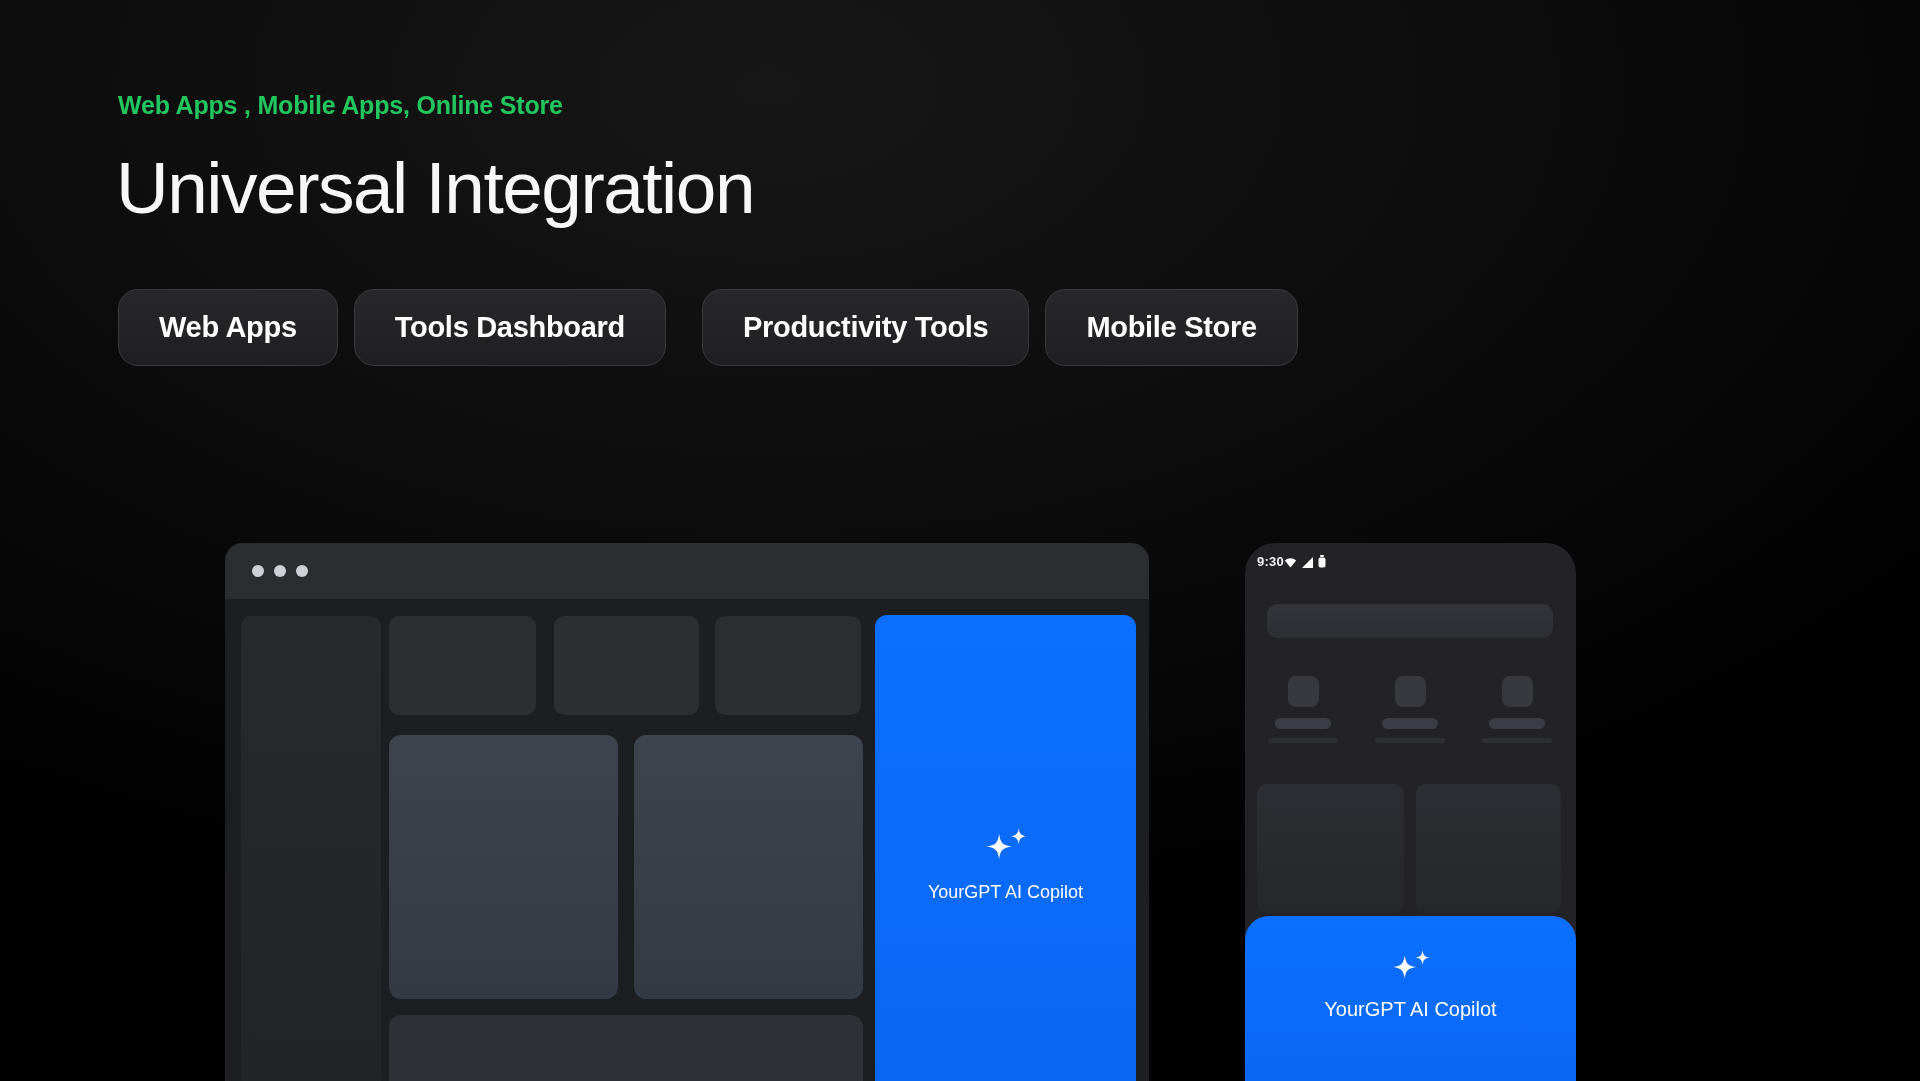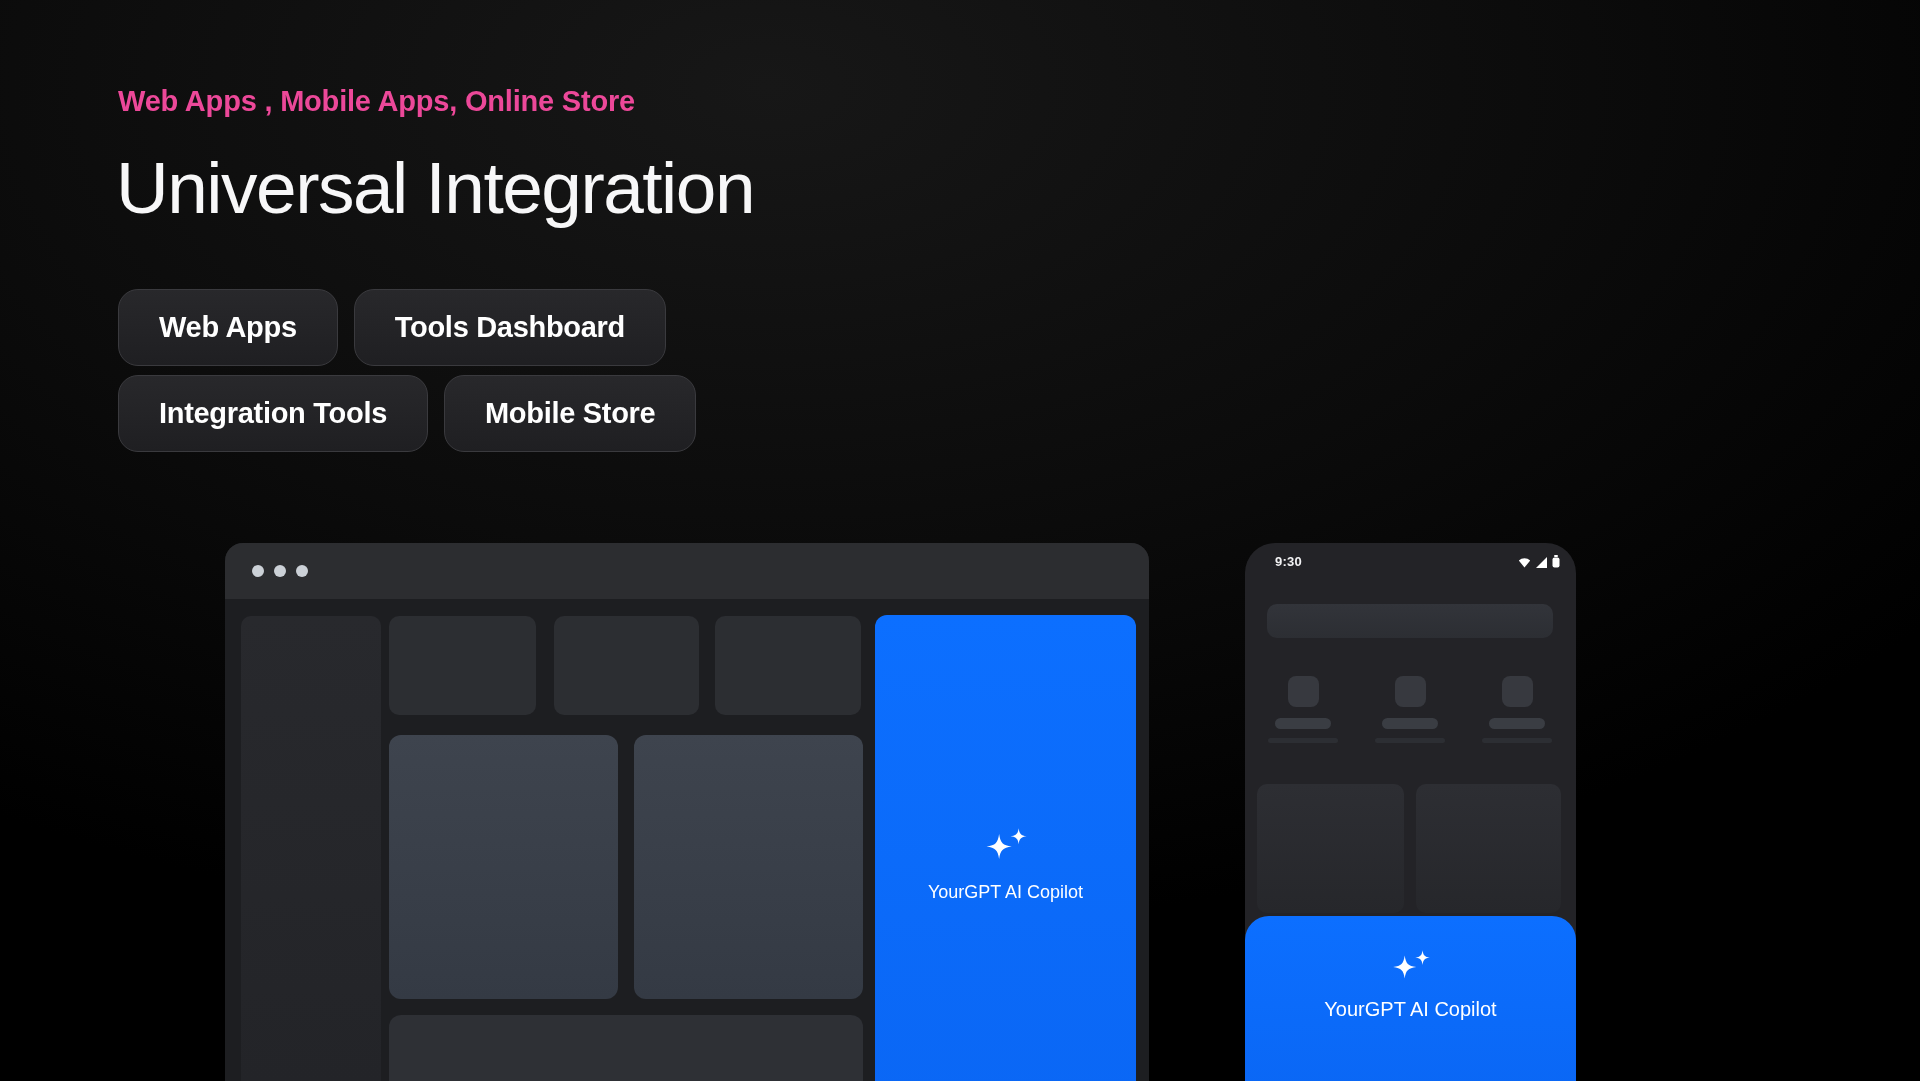--- a/index.html
+++ b/index.html
@@ -8,32 +8,32 @@
     position:relative;
     font-family:"Liberation Sans","DejaVu Sans",sans-serif;
     background:#050505;
     background-image:radial-gradient(1500px 850px at 40% 8%, #171717 0%, #0b0b0b 55%, #000 100%);
     color:#fff;
   }
   .abs { position:absolute; }
 
   
   .eyebrow {
-    left:118px; top:85px;
-    font-size:29px; font-weight:700; letter-spacing:-0.2px;
-    color:#ec4899;
+    left:118px; top:91px;
+    font-size:25px; font-weight:700; letter-spacing:-0.2px;
+    color:#22c55e;
   }
   .page-title {
     left:116px; top:148px;
     font-size:73px; font-weight:400; letter-spacing:-1.5px;
     color:#f7f7f8; line-height:1.1;
   }
 
   
-  .pills { left:118px; top:289px; display:flex; flex-direction:column; gap:9px; }
+  .pills { left:118px; top:289px; display:flex; gap:36px; }
   .pill-row { display:flex; gap:16px; }
   .pill {
     display:inline-flex; align-items:center; justify-content:center;
     height:77px; padding:0 40px;
     border-radius:20px;
     background:linear-gradient(180deg,#28282b 0%,#1f1f22 100%);
     border:1px solid #3a3a3e;
     color:#fff; font-size:29px; font-weight:700; letter-spacing:-0.3px;
     cursor:pointer; white-space:nowrap;
   }
@@ -76,22 +76,22 @@
   .b-copilot .copilot-label { font-size:18px; }
 
   
   .phone {
     left:1245px; top:543px; width:331px; height:560px;
     border-radius:30px 30px 0 0;
     background:#232327;
     overflow:hidden;
   }
   .phone-status {
-    position:absolute; top:11px; left:30px; right:16px;
-    display:flex; justify-content:space-between; align-items:center;
+    position:absolute; top:11px; left:12px; right:16px;
+    display:flex; align-items:center;
   }
   .status-time { font-size:13px; font-weight:700; color:#f2f2f4; letter-spacing:0.2px; }
   .status-icons { display:flex; align-items:flex-end; gap:4px; }
 
   .p-search {
     left:22px; top:61px; width:286px; height:34px; border-radius:10px;
     background:linear-gradient(180deg,#32343a 0%,#2c2e33 100%);
   }
   .p-group { top:133px; width:72px; display:flex; flex-direction:column; align-items:center; }
   .p-group.g1 { left:22px; } .p-group.g2 { left:129px; } .p-group.g3 { left:236px; }
@@ -116,21 +116,21 @@
 
 <div class="abs eyebrow">Web Apps , Mobile Apps, Online Store</div>
 <h1 class="abs page-title">Universal Integration</h1>
 
 <div class="abs pills">
   <div class="pill-row">
     <button class="pill">Web Apps</button>
     <button class="pill">Tools Dashboard</button>
   </div>
   <div class="pill-row">
-    <button class="pill">Integration Tools</button>
+    <button class="pill">Productivity Tools</button>
     <button class="pill">Mobile Store</button>
   </div>
 </div>
 
 <div class="abs browser">
   <div class="browser-header">
     <span class="win-dot"></span>
     <span class="win-dot"></span>
     <span class="win-dot"></span>
   </div>

